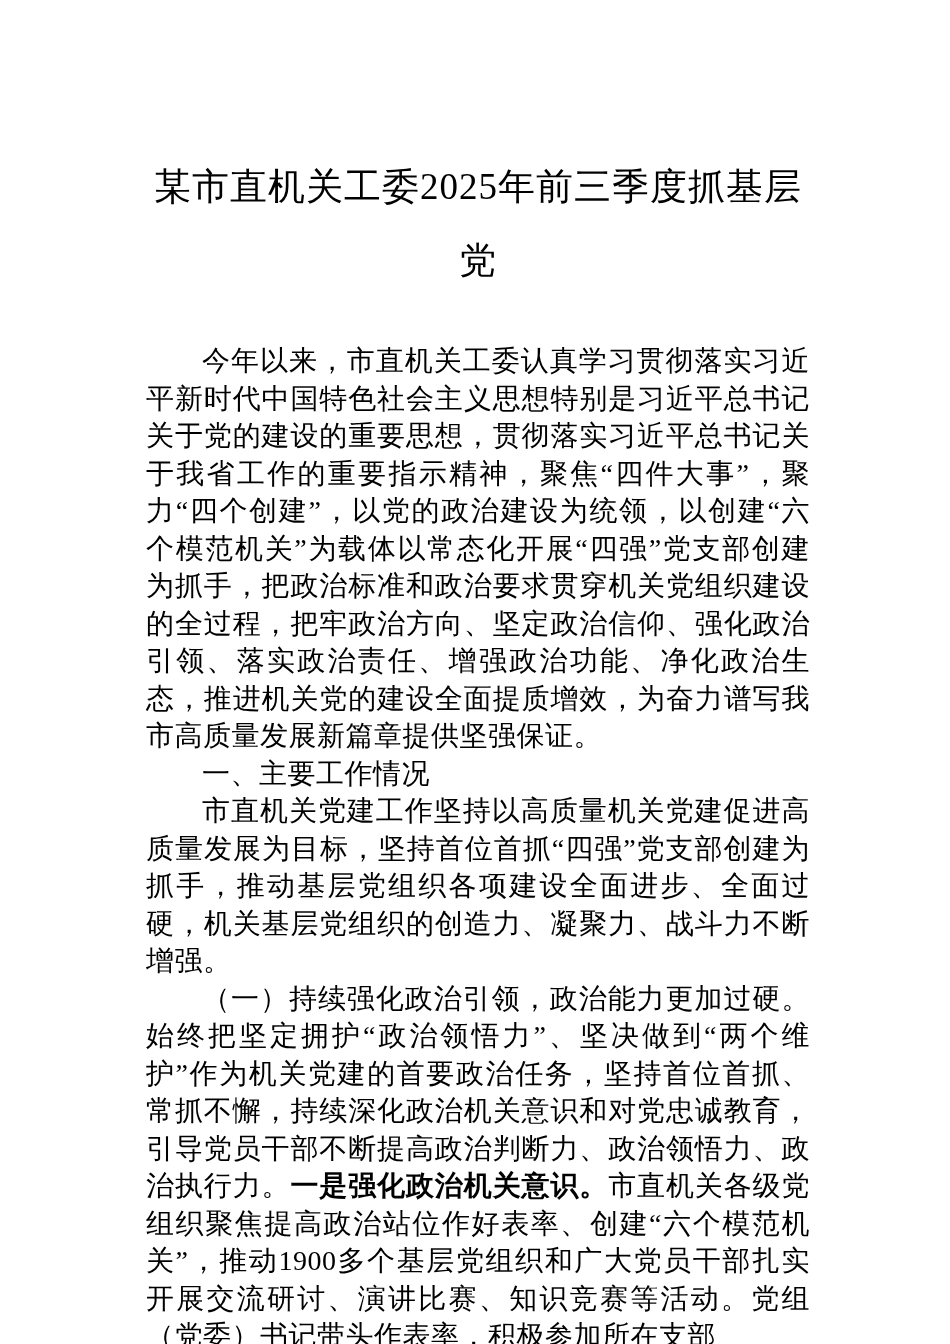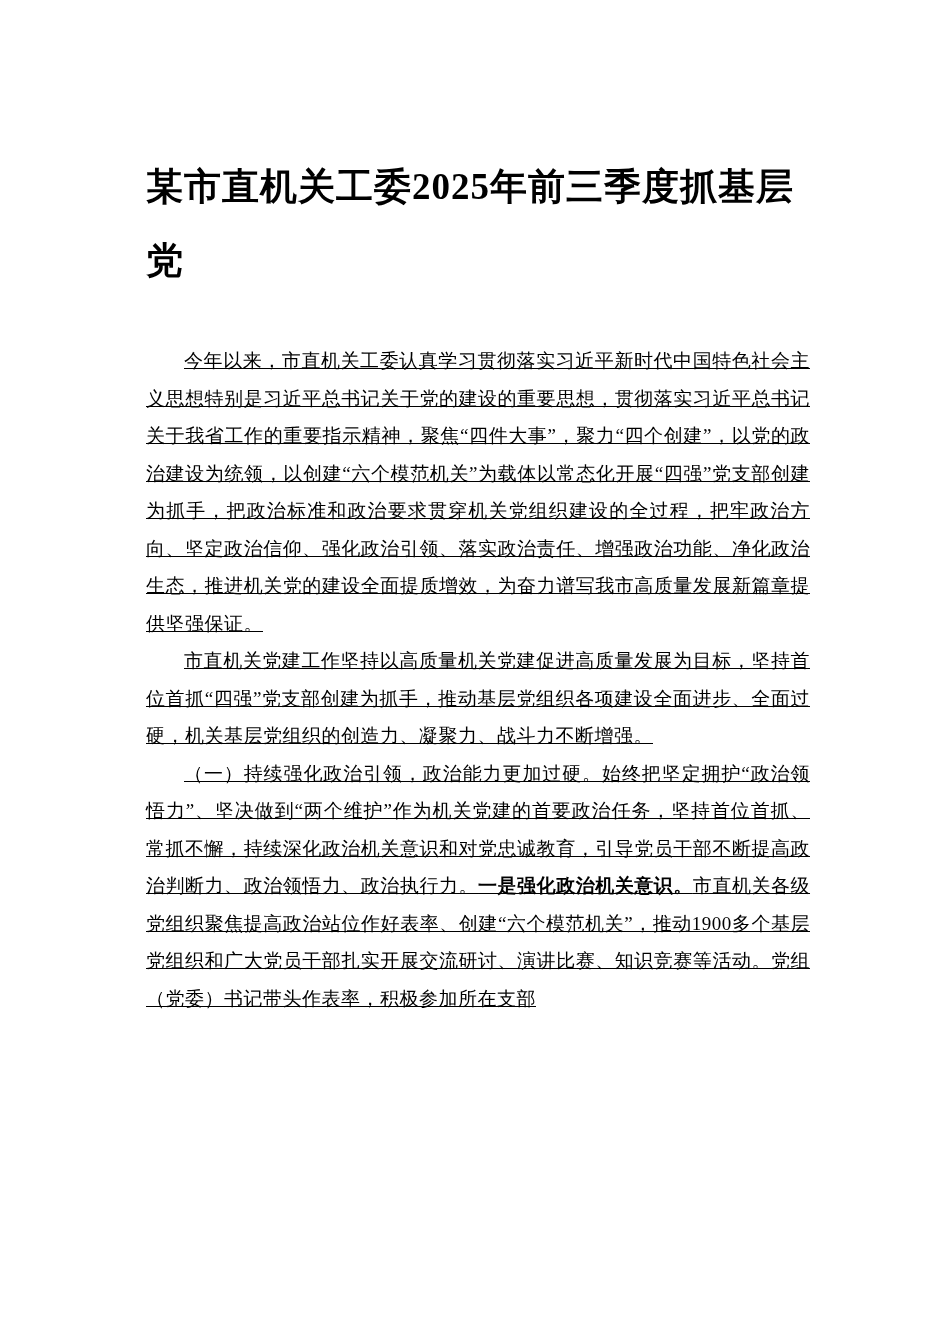--- a/index.html
+++ b/index.html
@@ -11,44 +11,45 @@
   }
   .page {
     position: relative;
     width: 950px;
     min-height: 1344px;
     background: #ffffff;
     padding: 150px 140px 180px 146px;
   }
   .title {
     font-size: 37px;
-    font-weight: bold;
+    font-weight: normal;
+    text-align: center;
     line-height: 2.0;
     letter-spacing: 1px;
     margin-bottom: 44px;
   }
   .title-line { display: block; }
   .doc-body { width: 100%; }
   .para {
-    font-size: 19px;
+    font-size: 28px;
     line-height: 37.5px;
     text-align: justify;
     text-indent: 2em;
     letter-spacing: 0.5px;
-    text-decoration: underline;
   }
   .seg { font-weight: normal; }
   .seg.bold { font-weight: bold; }
 </style>
 </head>
 <body>
 
 <div class="page">
   <h1 class="title">
     <span class="title-line">某市直机关工委2025年前三季度抓基层党</span>
   </h1>
   <div class="doc-body">
       <p class="para"><span class="seg">今年以来，市直机关工委认真学习贯彻落实习近平新时代中国特色社会主义思想特别是习近平总书记关于党的建设的重要思想，贯彻落实习近平总书记关于我省工作的重要指示精神，聚焦“四件大事”，聚力“四个创建”，以党的政治建设为统领，以创建“六个模范机关”为载体以常态化开展“四强”党支部创建为抓手，把政治标准和政治要求贯穿机关党组织建设的全过程，把牢政治方向、坚定政治信仰、强化政治引领、落实政治责任、增强政治功能、净化政治生态，推进机关党的建设全面提质增效，为奋力谱写我市高质量发展新篇章提供坚强保证。</span></p>
+      <p class="para"><span class="seg">一、主要工作情况</span></p>
       <p class="para"><span class="seg">市直机关党建工作坚持以高质量机关党建促进高质量发展为目标，坚持首位首抓“四强”党支部创建为抓手，推动基层党组织各项建设全面进步、全面过硬，机关基层党组织的创造力、凝聚力、战斗力不断增强。</span></p>
       <p class="para"><span class="seg">（一）持续强化政治引领，政治能力更加过硬。始终把坚定拥护“政治领悟力”、坚决做到“两个维护”作为机关党建的首要政治任务，坚持首位首抓、常抓不懈，持续深化政治机关意识和对党忠诚教育，引导党员干部不断提高政治判断力、政治领悟力、政治执行力。</span><span class="seg bold">一是强化政治机关意识。</span><span class="seg">市直机关各级党组织聚焦提高政治站位作好表率、创建“六个模范机关”，推动1900多个基层党组织和广大党员干部扎实开展交流研讨、演讲比赛、知识竞赛等活动。党组（党委）书记带头作表率，积极参加所在支部</span></p>
     </div>
 
 </div>
 
 </body></html>

